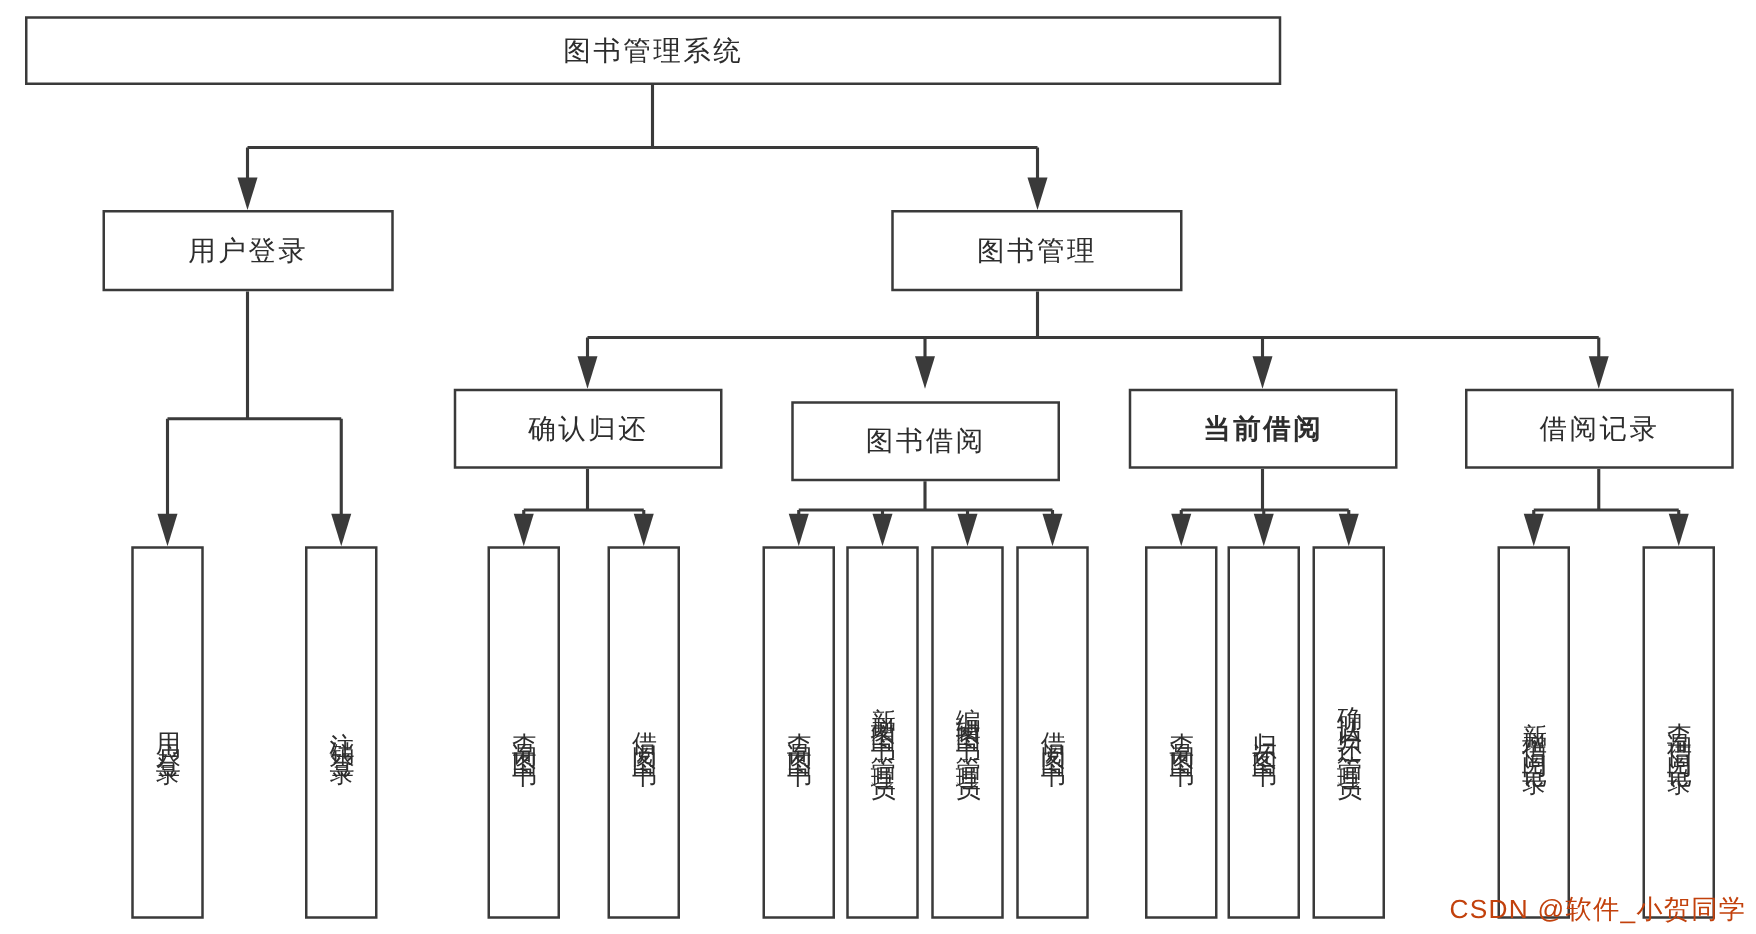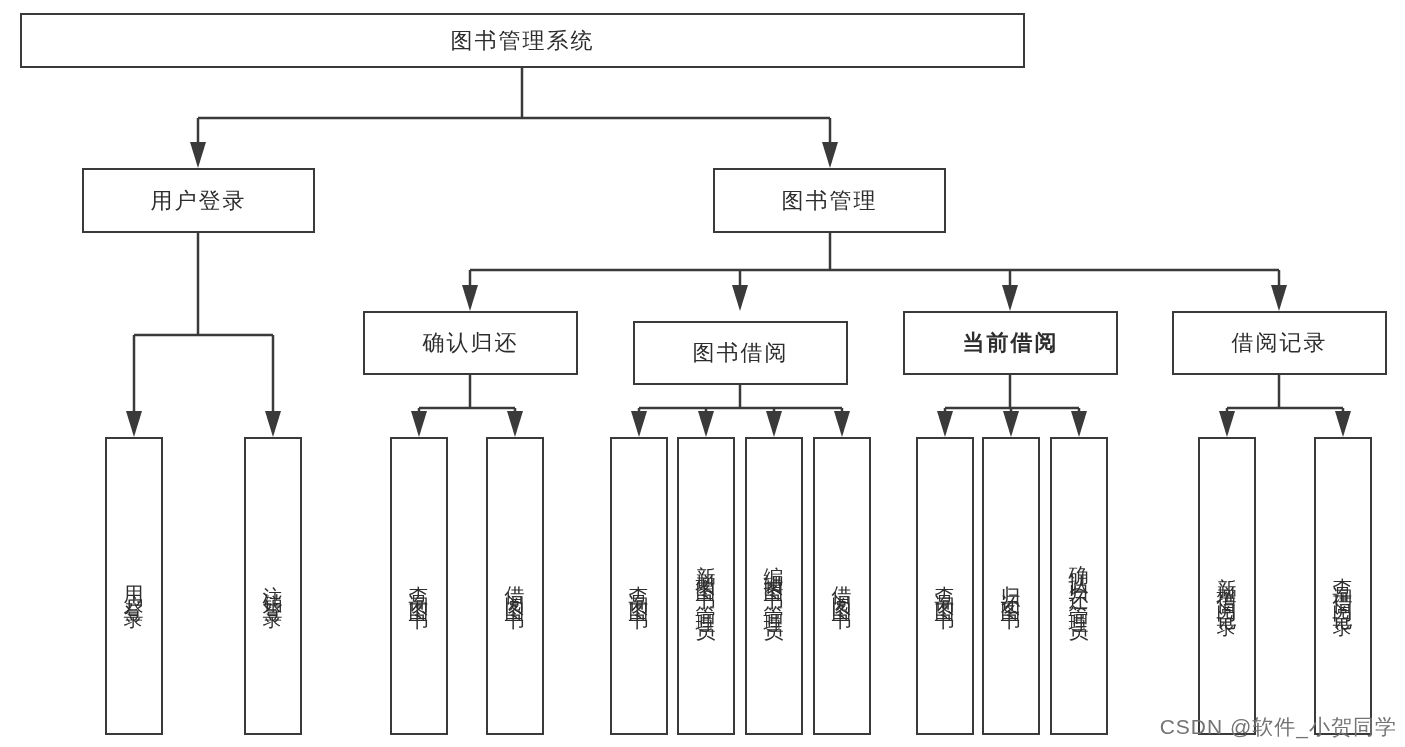--- a/index.html
+++ b/index.html
@@ -25,21 +25,21 @@
   .n-borrow{left:633px;top:311px;width:215px;height:64px;margin-top:10px;}
   .n-current{left:903px;top:311px;width:215px;height:64px;font-weight:bold;}
   .n-records{left:1172px;top:311px;width:215px;height:64px;}
   .l-g1a{left:105px;} .l-g1b{left:244px;}
   .l-g2a{left:390px;} .l-g2b{left:486px;}
   .l-g3a{left:610px;} .l-g3b{left:677px;} .l-g3c{left:745px;} .l-g3d{left:813px;}
   .l-g4a{left:916px;} .l-g4b{left:982px;} .l-g4c{left:1050px;}
   .l-g5a{left:1198px;} .l-g5b{left:1314px;}
   .watermark{
     position:absolute;right:8px;bottom:6px;z-index:5;
-    font-size:21px;color:#737373;letter-spacing:1px;
+    font-size:21px;color:#c2410c;letter-spacing:1px;
   }
 </style>
 </head>
 <body>
 
 <div class="stage">
 
   <svg class="connectors" viewBox="0 0 1405 747" xmlns="http://www.w3.org/2000/svg">
     <g stroke="#3a3a3a" stroke-width="2.5" fill="none">
 

